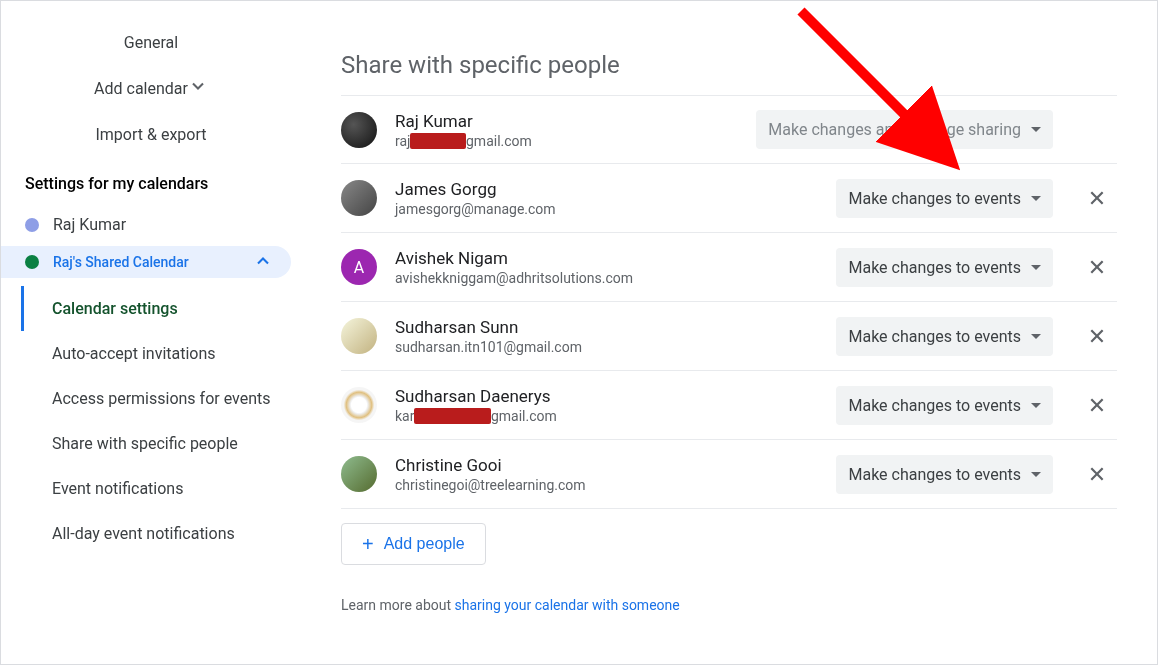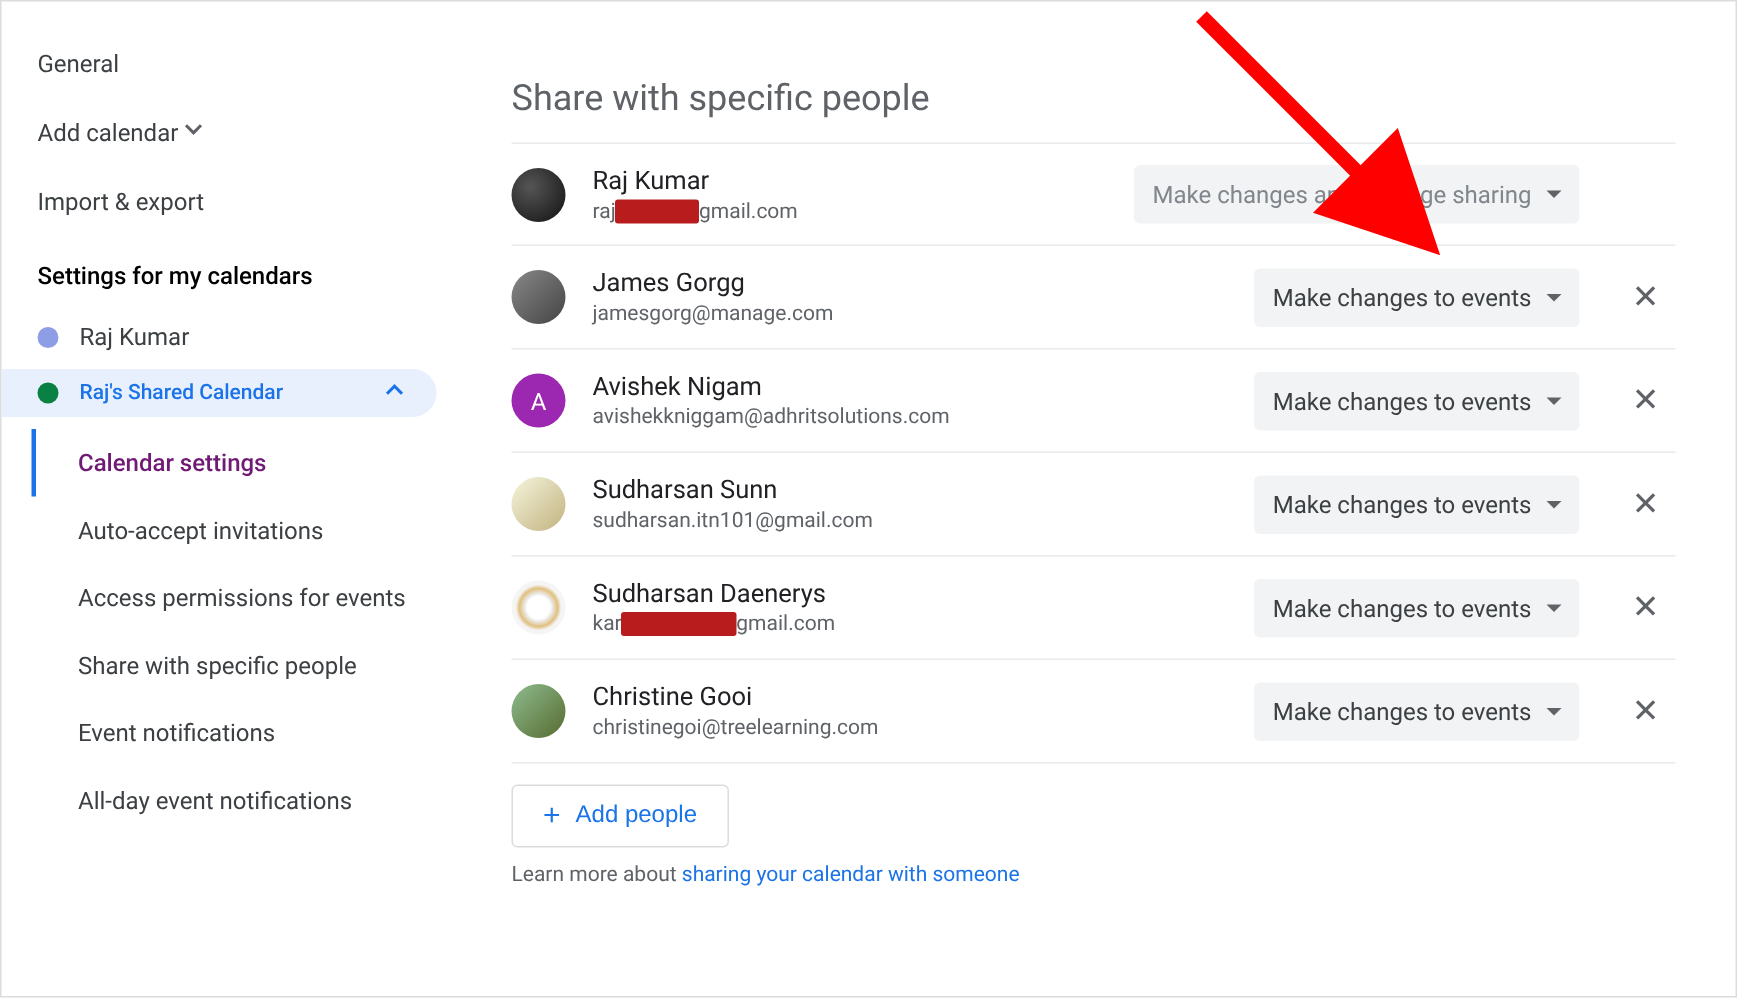--- a/index.html
+++ b/index.html
@@ -22,21 +22,21 @@
   padding: 20px 0 0 0;
   flex-shrink: 0;
 }
 .side-item {
   padding: 12px 24px;
   font-size: 16px;
   color: #3c4043;
   cursor: pointer;
   display: flex;
   align-items: center;
-  justify-content: flex-start;
+  justify-content: center;
 }
 .side-heading {
   padding: 18px 24px 10px 24px;
   font-size: 16px;
   font-weight: 500;
   color: #000000;
 }
 .cal-item {
   padding: 12px 24px 12px 24px;
   display: flex;
@@ -69,21 +69,21 @@
   margin-left: 20px;
   padding-top: 8px;
 }
 .sub-item {
   padding: 13px 10px 13px 28px;
   font-size: 16px;
   color: #3c4043;
   cursor: pointer;
 }
 .sub-item.active {
-  color: #701a75;
+  color: #14532d;
   font-weight: 500;
   border-left: 3px solid #1a73e8;
   margin-left: -3px;
 }
 
 .main {
   flex: 1;
   padding: 50px 40px 20px 40px;
   overflow: hidden;
 }
@@ -161,21 +161,21 @@
   padding: 10px 20px;
   border-radius: 4px;
   font-size: 16px;
   font-weight: 500;
   display: inline-flex;
   align-items: center;
   gap: 10px;
   cursor: pointer;
 }
 .foot-text {
-  margin-top: 10px;
+  margin-top: 32px;
   font-size: 14px;
   color: #5f6368;
 }
 .foot-text a { color: #1a73e8; text-decoration: none; }
 .chev { font-size: 20px; color: #5f6368; }
 .caret-down {
   width: 0; height: 0;
   border-left: 5px solid transparent;
   border-right: 5px solid transparent;
   border-top: 5px solid #5f6368;

